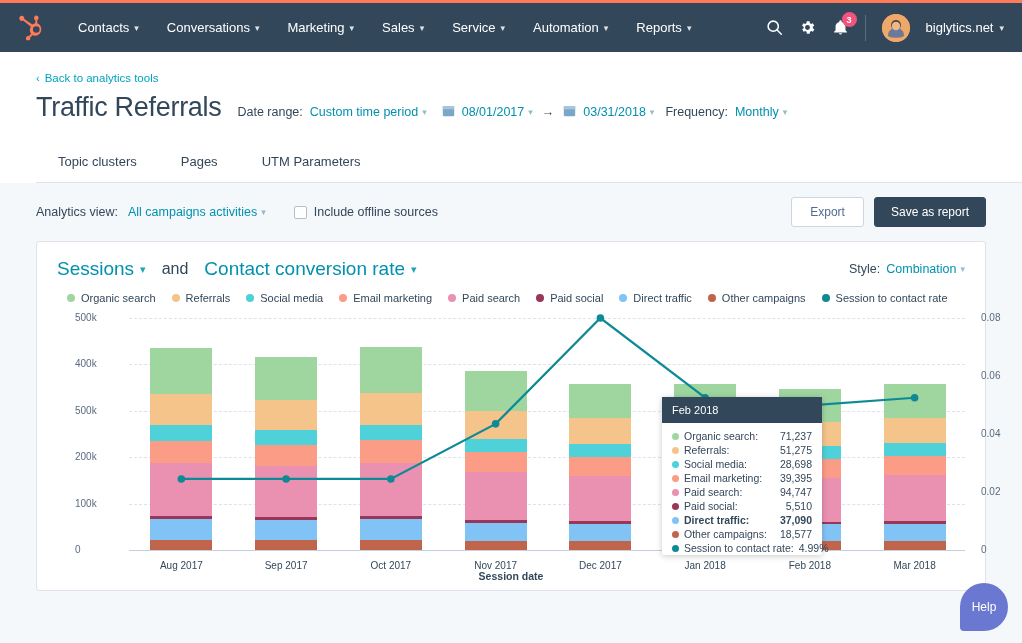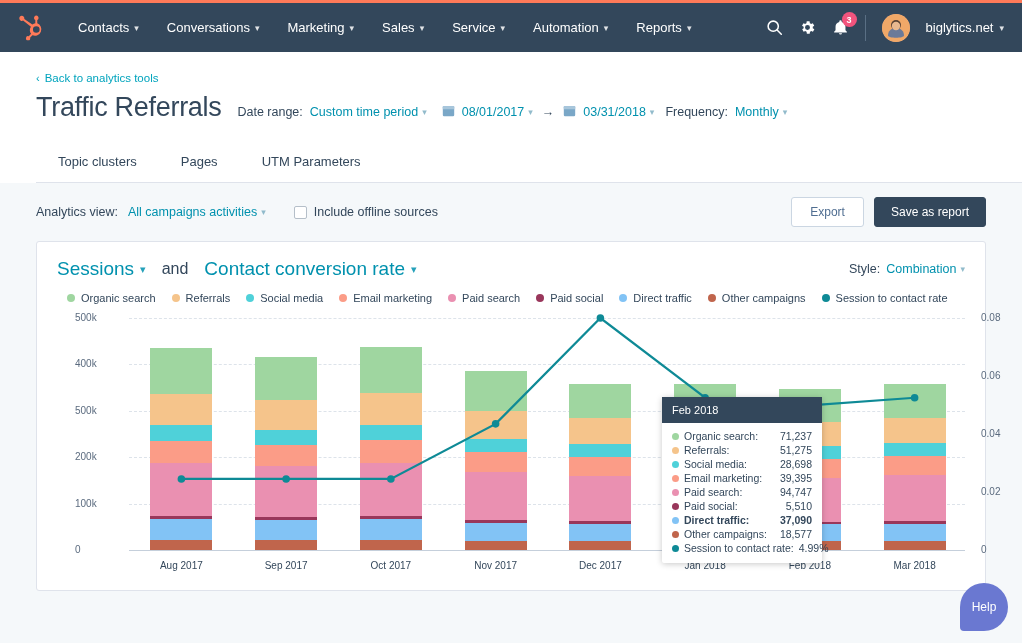--- a/index.html
+++ b/index.html
@@ -116,21 +116,21 @@
                  color: #33475b; font-weight: bold; }
   #lineLayer { position: absolute; left: 0; top: 0; pointer-events: none; }
 
   
   #tooltip {
     position: absolute; left: 661px; top: 398px; width: 160px;
     background: #fff; box-shadow: 0 1px 6px rgba(0,0,0,.22); border-radius: 2px;
     z-index: 20; font-size: 10.5px;
   }
   #tt-head { background: #33475b; color: #fff; padding: 7px 10px; font-size: 11px; }
-  #tt-body { padding: 6px 10px 8px 10px; }
+  #tt-body { padding: 6px 10px 0 10px; }
   .tt-row { display: flex; align-items: center; gap: 5px; line-height: 14px; color: #33475b; }
   .tt-name { flex: 1; white-space: nowrap; }
   .tt-val { text-align: right; white-space: nowrap; }
   .tt-row.bold { font-weight: bold; }
 
   
   #help {
     position: absolute; right: 14px; bottom: 12px;
     width: 48px; height: 48px; background: #6a78d1; color: #fff;
     border-radius: 50% 50% 50% 4px;
@@ -464,20 +464,21 @@
         <div class="xtick" style="left: 204.125px; top: 250px;">Sep 2017</div>
         <div class="xtick" style="left: 308.875px; top: 250px;">Oct 2017</div>
         <div class="xtick" style="left: 413.625px; top: 250px;">Nov 2017</div>
         <div class="xtick" style="left: 518.375px; top: 250px;">Dec 2017</div>
         <div class="xtick" style="left: 623.125px; top: 250px;">Jan 2018</div>
         <div class="xtick" style="left: 727.875px; top: 250px;">Feb 2018</div>
         <div class="xtick" style="left: 832.625px; top: 250px;">Mar 2018</div>
       </div>
   </div>
 
+  <div id="xaxis-title" style="bottom:8px">Session date</div>
 
   <div id="tooltip" style="left:625px; top:155px;">
     <div id="tt-head">Feb 2018</div>
     <div id="tt-body">
         <div class="tt-row">
           <span class="dot" style="width:7px;height:7px;background:#9fd6a0"></span>
           <span class="tt-name">Organic search:</span>
           <span class="tt-val">71,237</span>
         </div>
         <div class="tt-row">

